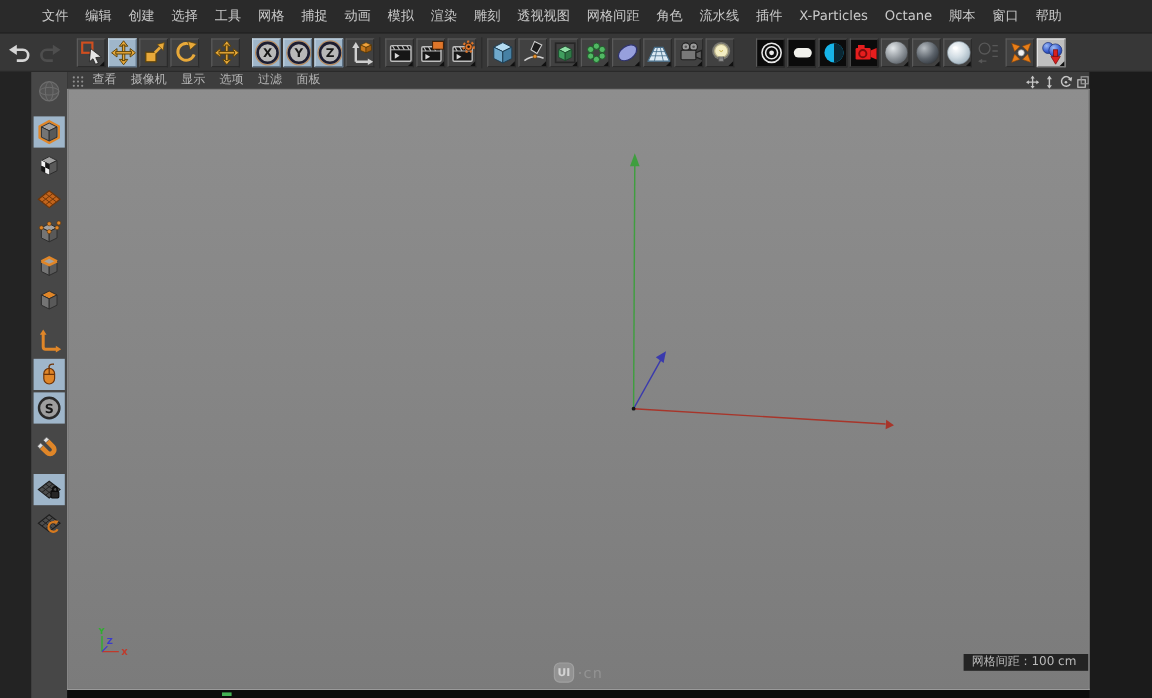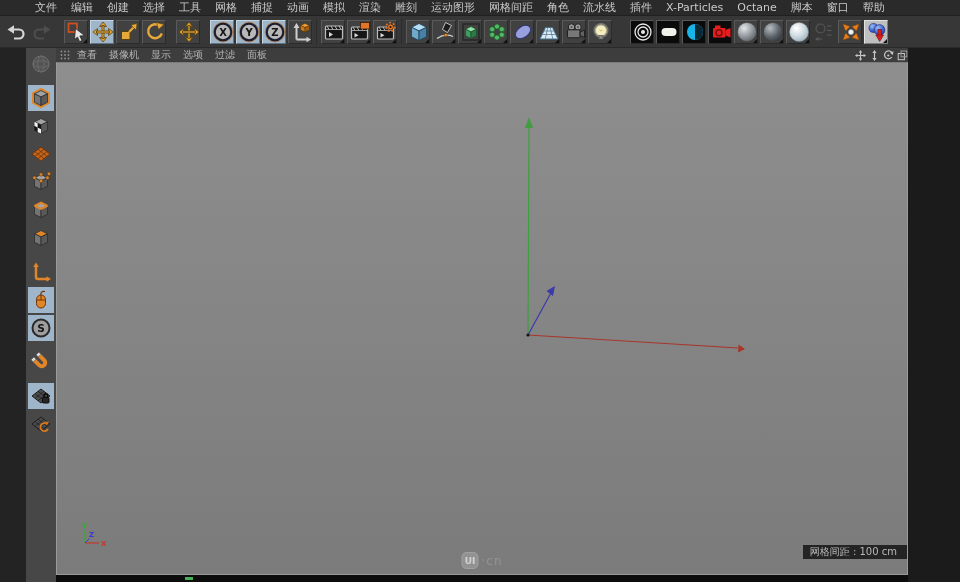--- a/index.html
+++ b/index.html
@@ -1,21 +1,21 @@
 <!DOCTYPE html>
 <html><head>
 <meta charset="utf-8">
 <style>
   * { margin:0; padding:0; box-sizing:border-box; }
   html,body { width:960px; height:582px; overflow:hidden; background:#1b1b1b;
               font-family:"DejaVu Sans", sans-serif; }
   .app { width:960px; height:582px; display:flex; flex-direction:column; }
 
   
-  .menubar { height:16px; background:#2a2a2a; display:flex; align-items:center;
+  .menubar { height:28px; background:#2a2a2a; display:flex; align-items:center;
              padding-left:28px; border-bottom:1px solid #202020; }
   .menubar .mi { font-size:11px; line-height:16px; color:#c9c9c9; padding:0 7px;
                  white-space:nowrap; cursor:default; }
 
   
   .toolbar { height:32px; background:#373737; display:flex; align-items:center;
              padding-left:3px; border-bottom:1px solid #2a2a2a; }
   .tplain { width:26px; height:26px; display:flex; align-items:center; justify-content:center; }
   .tbtn { width:24px; height:24px; margin:1px; background:#414141; position:relative;
           border:1px solid; border-color:#5a5a5a #2b2b2b #2b2b2b #5a5a5a;
@@ -33,21 +33,21 @@
   .edge-strip { width:26px; background:#232323; }
   .side { width:30px; background:#474747; display:flex; flex-direction:column;
           align-items:center; padding-top:2px; }
   .sbtn { width:26px; height:26px; margin:1px 0; position:relative;
           display:flex; align-items:center; justify-content:center; }
   .sbtn.active { background:#9fb6ca; }
   .sgap { height:6px; }
 
   
   .vp { flex:1; min-width:0; display:flex; flex-direction:column; background:#3d3d3d; }
-  .vp-menu { height:14px; display:flex; align-items:center; padding:0 0 0 3px; }
+  .vp-menu { height:14px; display:flex; align-items:flex-end; padding:0 0 0 3px; }
   .vp-menu .vmi { font-size:10px; color:#b5b5b5; padding:0 6px; line-height:14px; white-space:nowrap; }
   .vp-controls { margin-left:auto; display:flex; align-items:center; gap:3px; }
   .canvas { flex:1; position:relative; overflow:hidden;
             background:linear-gradient(180deg,#8e8e8e 0%,#868686 45%,#7b7b7b 100%);
             border:1px solid #9a9a9a; border-top:1px solid #7c7c7c; }
   .tabrow { position:absolute; top:0; left:0; right:0; height:14px;
             border-bottom:1px solid rgba(255,255,255,.14); display:flex; }
   .vtab { height:13px; line-height:13px; font-size:11px; color:#e4e4e4;
           background:#9a9a9a; border:1px solid #5d5d5d; padding:0 5px; }
   .axes-svg { position:absolute; inset:0; width:100%; height:100%; }
@@ -76,21 +76,21 @@
     <span class="mi">编辑</span>
     <span class="mi">创建</span>
     <span class="mi">选择</span>
     <span class="mi">工具</span>
     <span class="mi">网格</span>
     <span class="mi">捕捉</span>
     <span class="mi">动画</span>
     <span class="mi">模拟</span>
     <span class="mi">渲染</span>
     <span class="mi">雕刻</span>
-    <span class="mi">运动图形</span>
+    <span class="mi">透视视图</span>
     <span class="mi">网格间距</span>
     <span class="mi">角色</span>
     <span class="mi">流水线</span>
     <span class="mi">插件</span>
     <span class="mi">X-Particles</span>
     <span class="mi">Octane</span>
     <span class="mi">脚本</span>
     <span class="mi">窗口</span>
     <span class="mi">帮助</span>
   </div>

